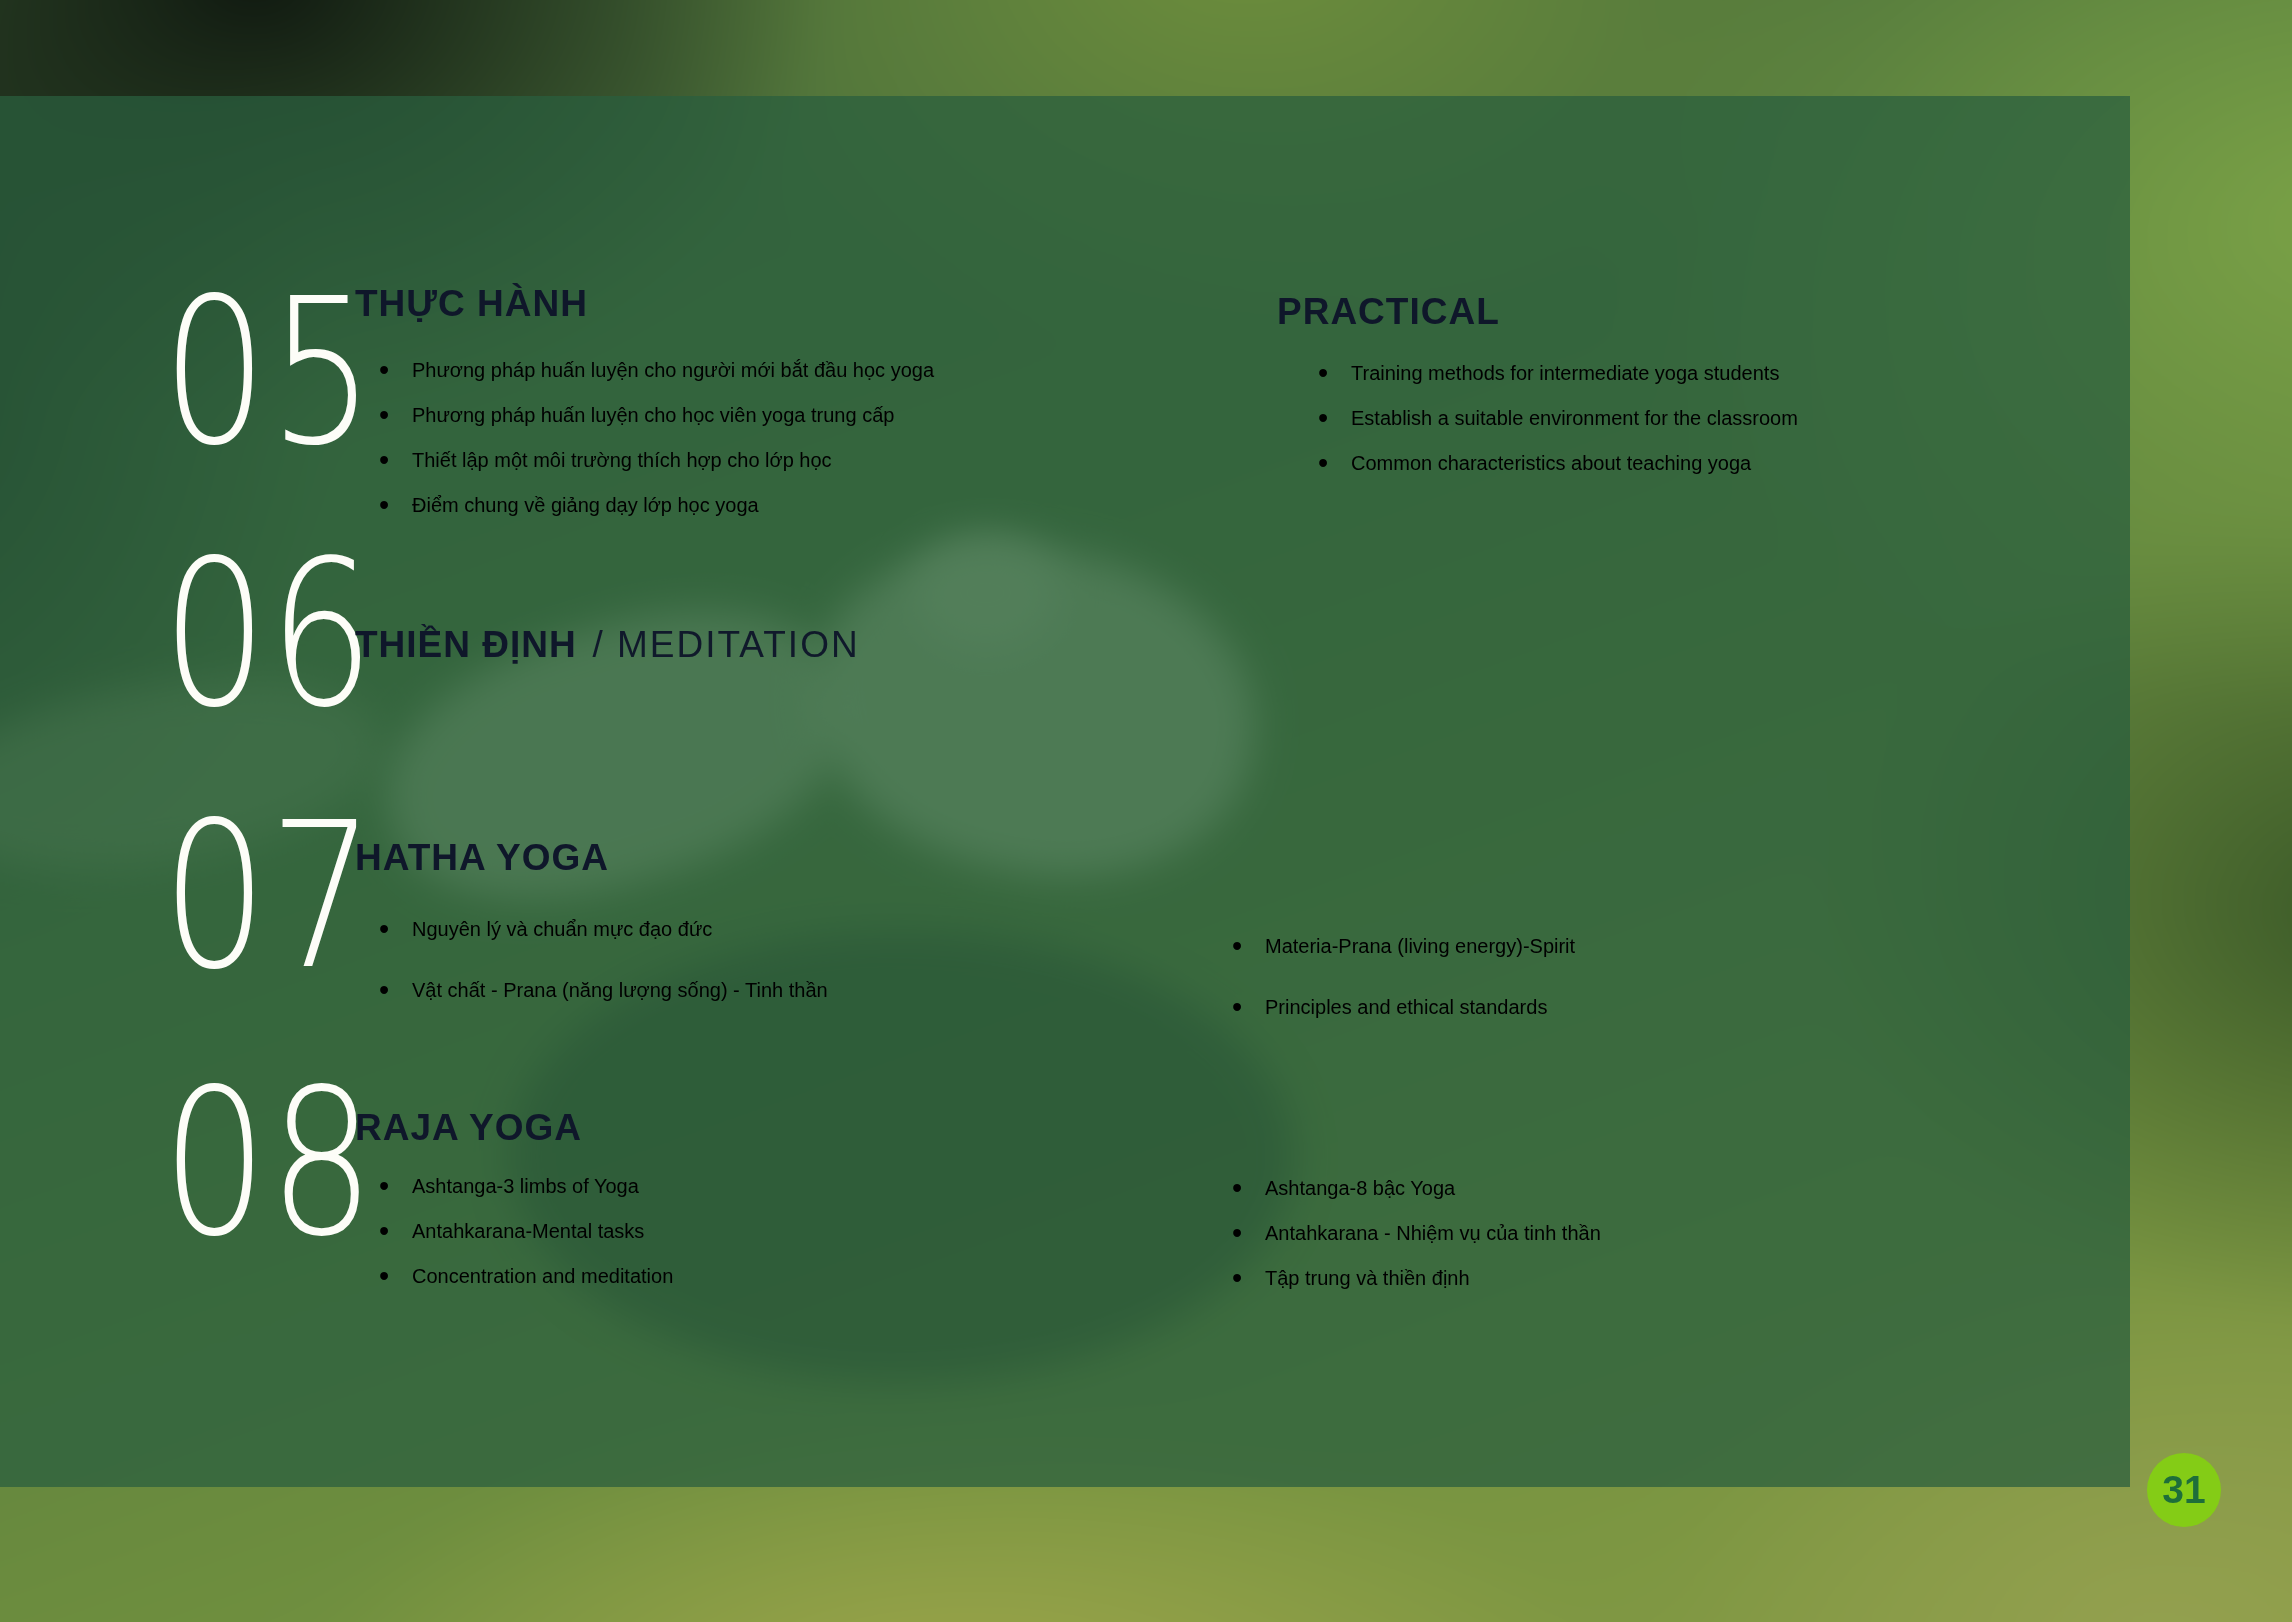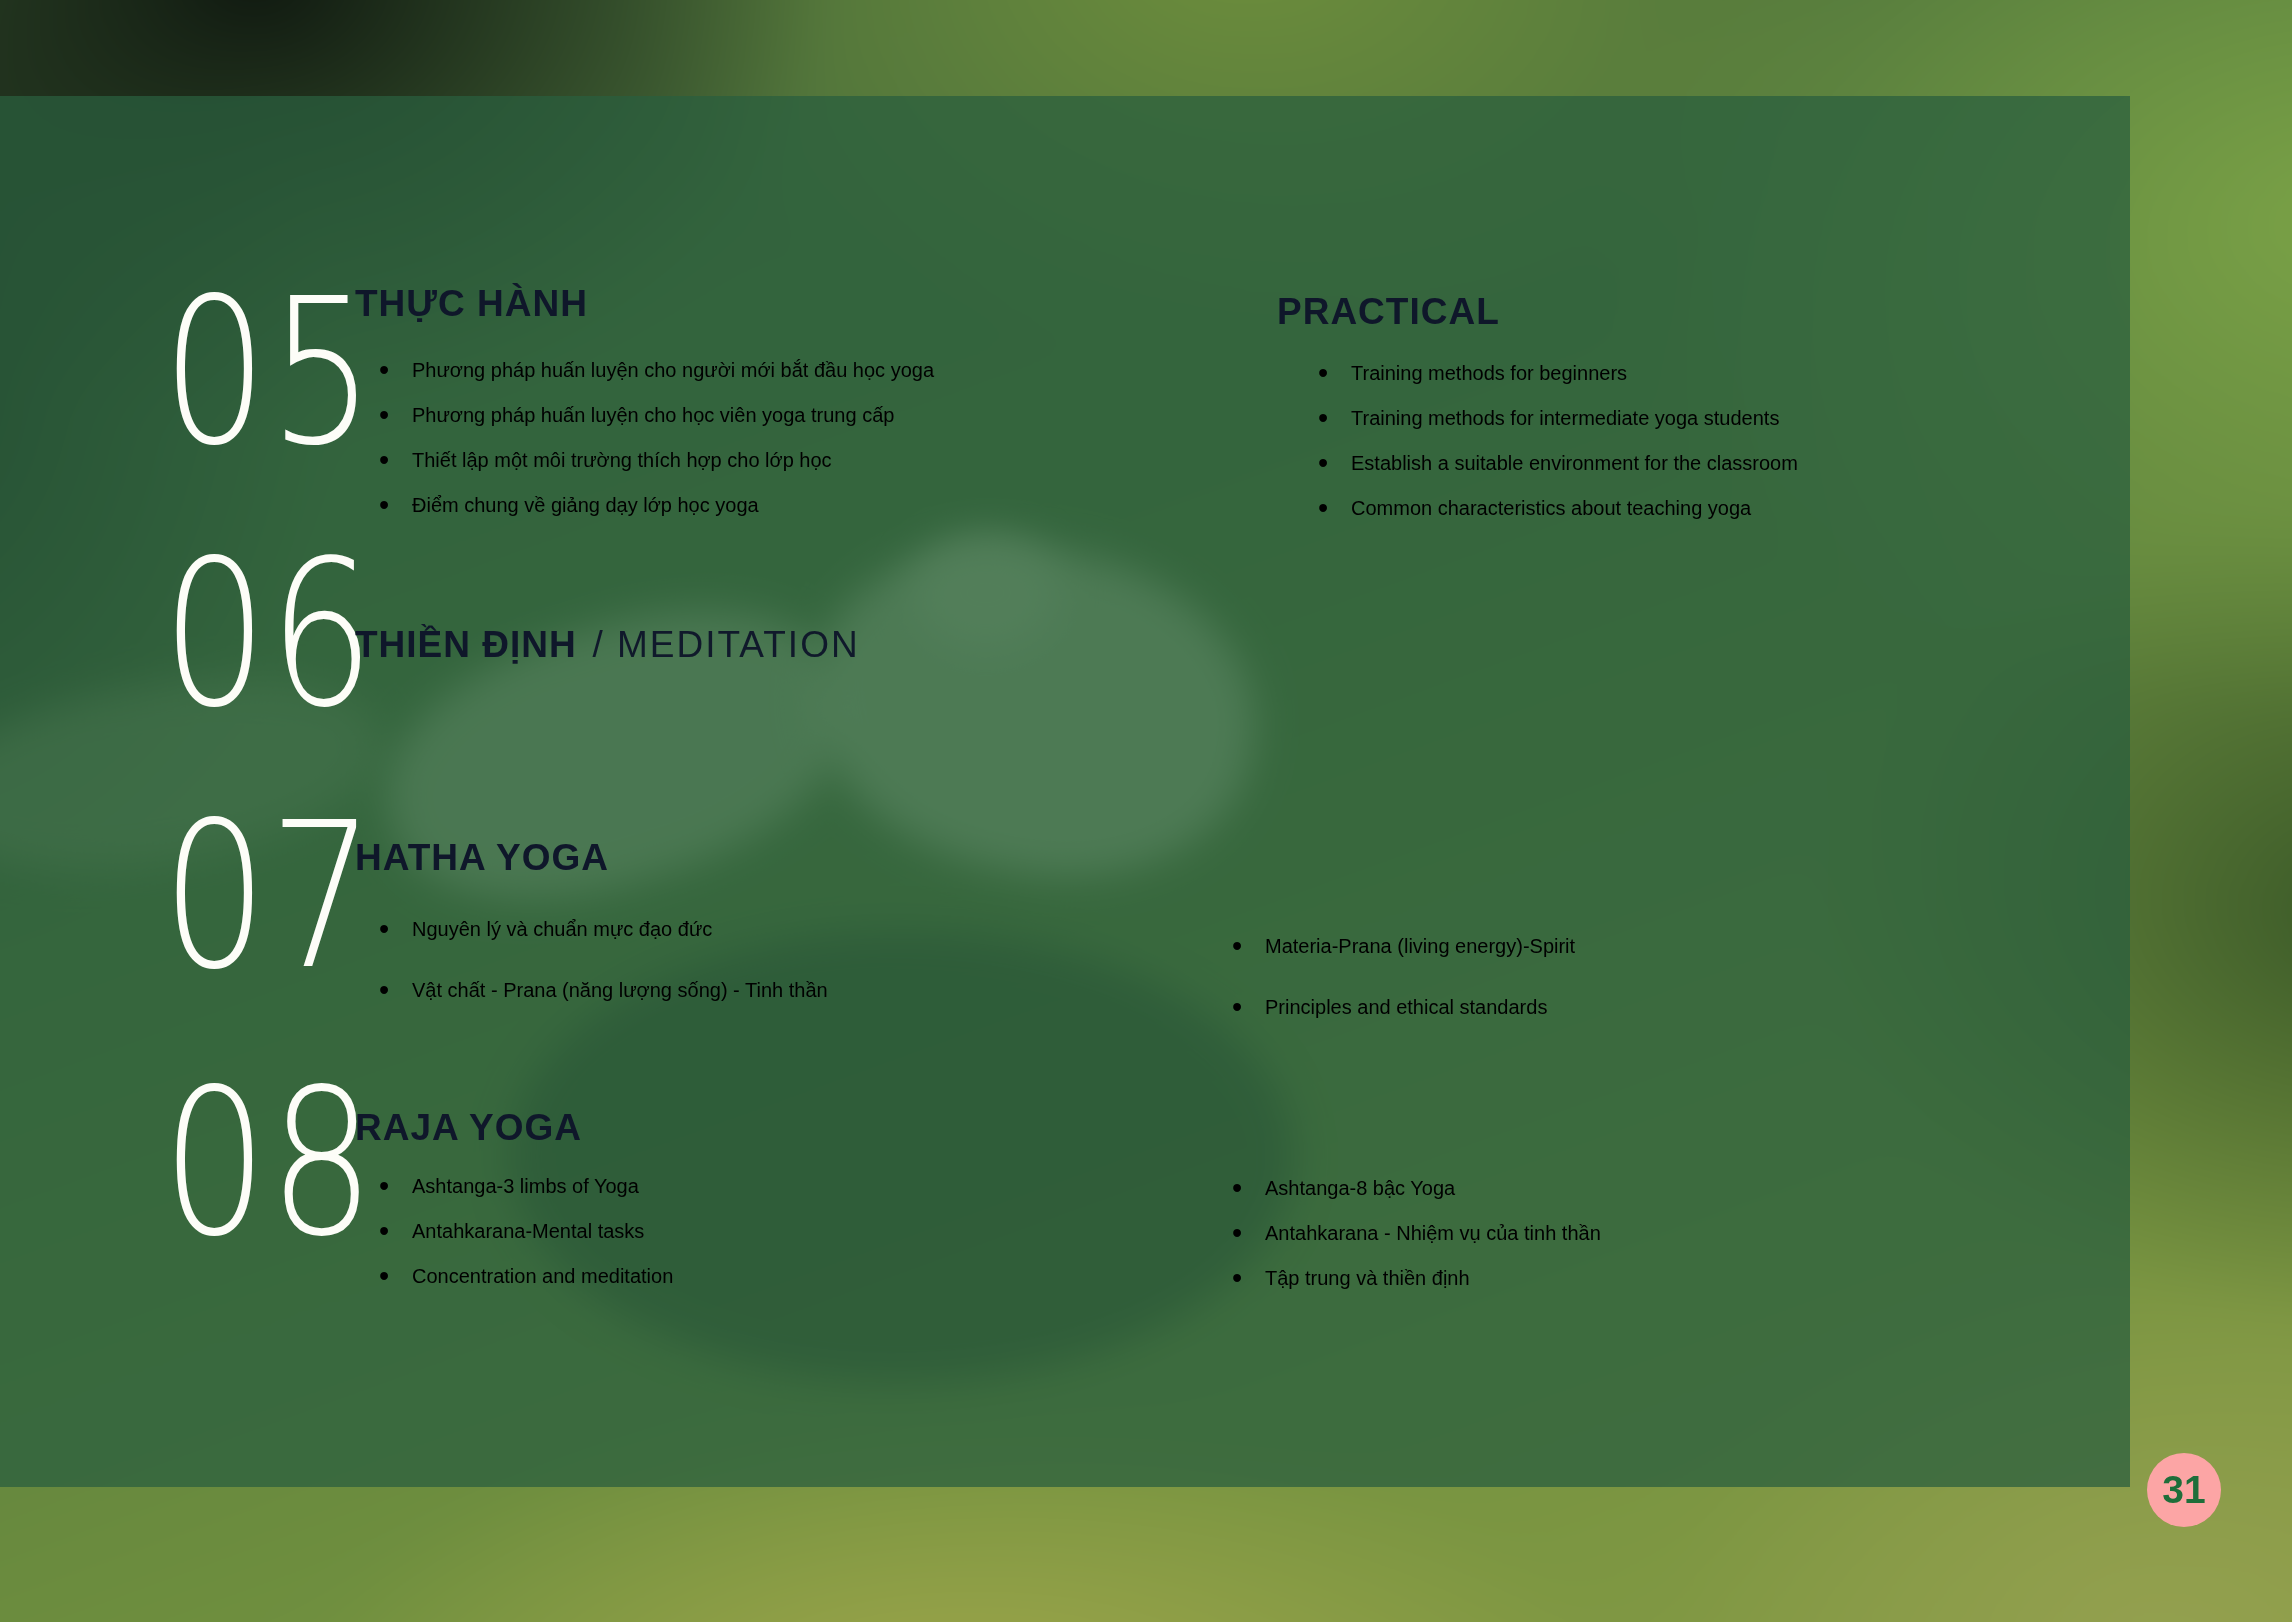--- a/index.html
+++ b/index.html
@@ -60,21 +60,21 @@
   .l05{left:404px;top:340px;}
   .r05h{left:1277px;top:290px;text-align:right;}
   .r05{left:1343px;top:343px;}
   .l07{left:404px;top:891px;}
   .r07{left:1257px;top:908px;line-height:61px;}
   .l08{left:404px;top:1156px;}
   .r08{left:1257px;top:1158px;}
   
   .page-badge{
     position:absolute;left:2147px;top:1453px;width:74px;height:74px;border-radius:50%;
-    background:#fca5a5;display:flex;align-items:center;justify-content:center;
+    background:#84cc16;display:flex;align-items:center;justify-content:center;
     font-size:39px;font-weight:bold;color:#1e6e3a;
   }
 </style>
 </head>
 <body>
 
 <div class="bg"></div>
 <div class="blob forearm"></div>
 <div class="blob hand-l"></div>
 <div class="blob hand-r"></div>
@@ -86,21 +86,20 @@
 <div class="num n05">05</div>
 <div class="sec-title t05">THỰC HÀNH</div>
 <ul class="blist l05">
   <li>Phương pháp huấn luyện cho người mới bắt đầu học yoga</li>
   <li>Phương pháp huấn luyện cho học viên yoga trung cấp</li>
   <li>Thiết lập một môi trường thích hợp cho lớp học</li>
   <li>Điểm chung về giảng dạy lớp học yoga</li>
 </ul>
 <div class="sec-title r05h">PRACTICAL</div>
 <ul class="blist r05">
-  <li>Training methods for beginners</li>
   <li>Training methods for intermediate yoga students</li>
   <li>Establish a suitable environment for the classroom</li>
   <li>Common characteristics about teaching yoga</li>
 </ul>
 
 <div class="num n06">06</div>
 <div class="sec-title t06 t05" style="top:623px;text-align:right;">
   <span>THIỀN ĐỊNH</span><span class="light">/ MEDITATION</span>
 </div>
 

